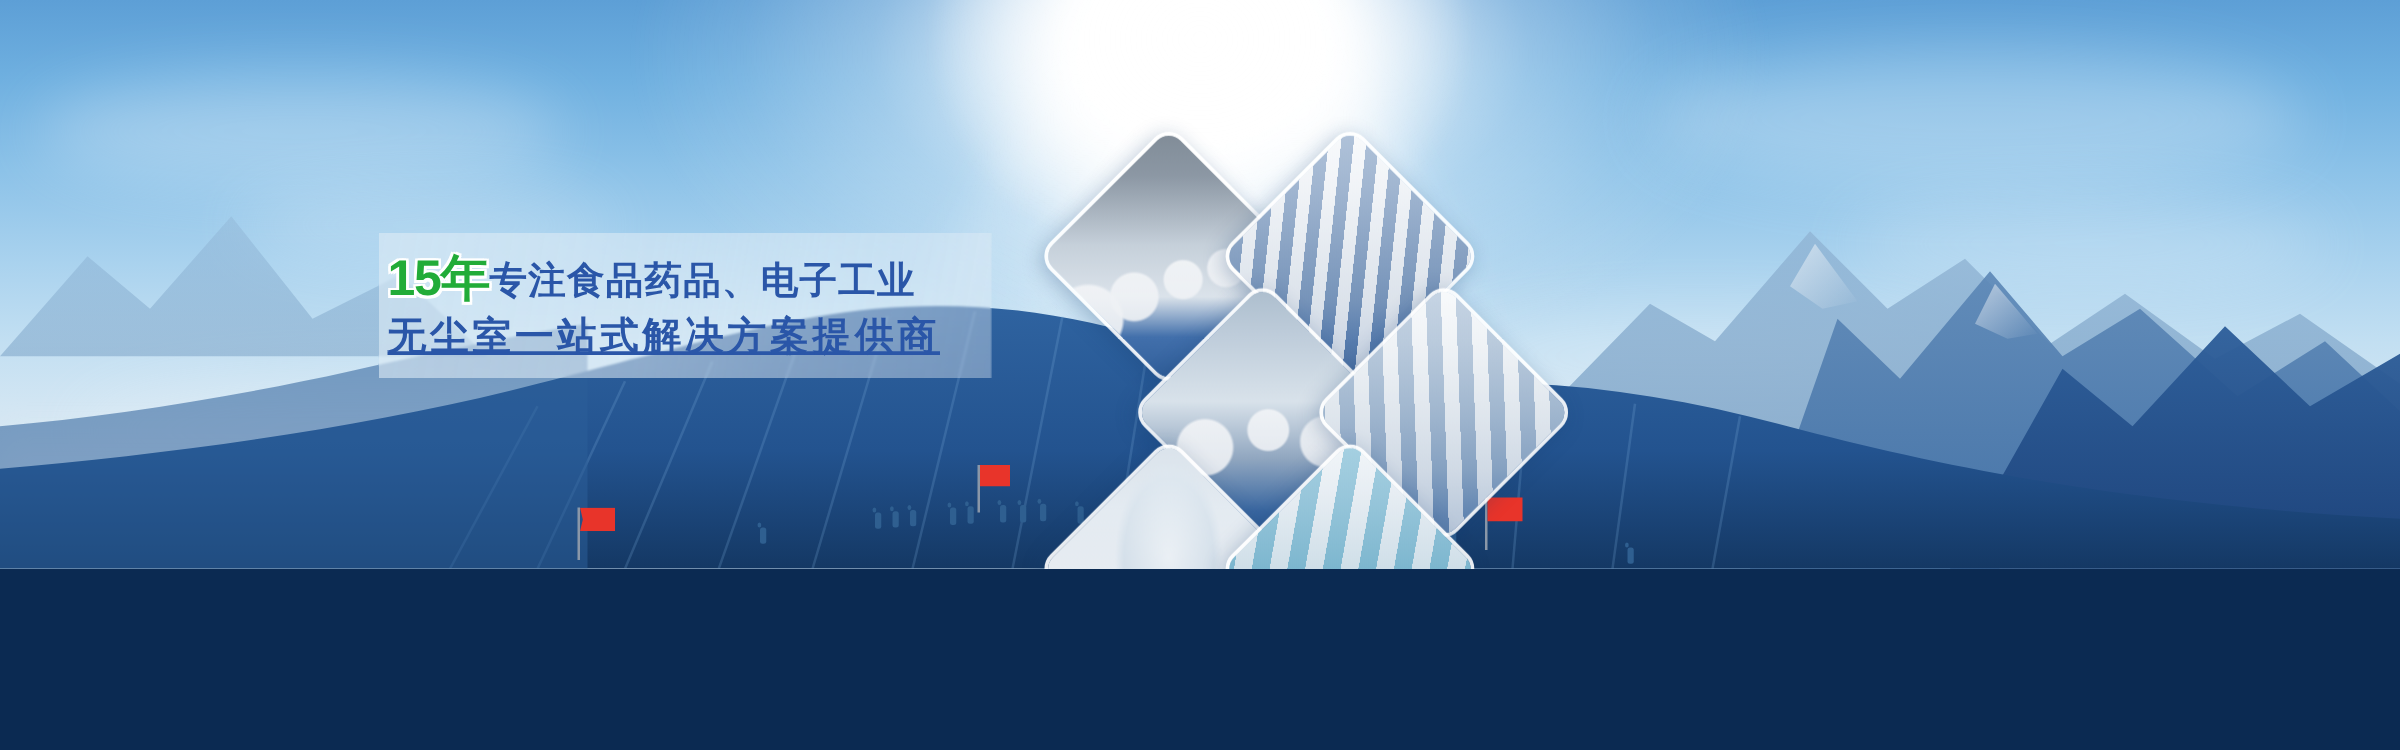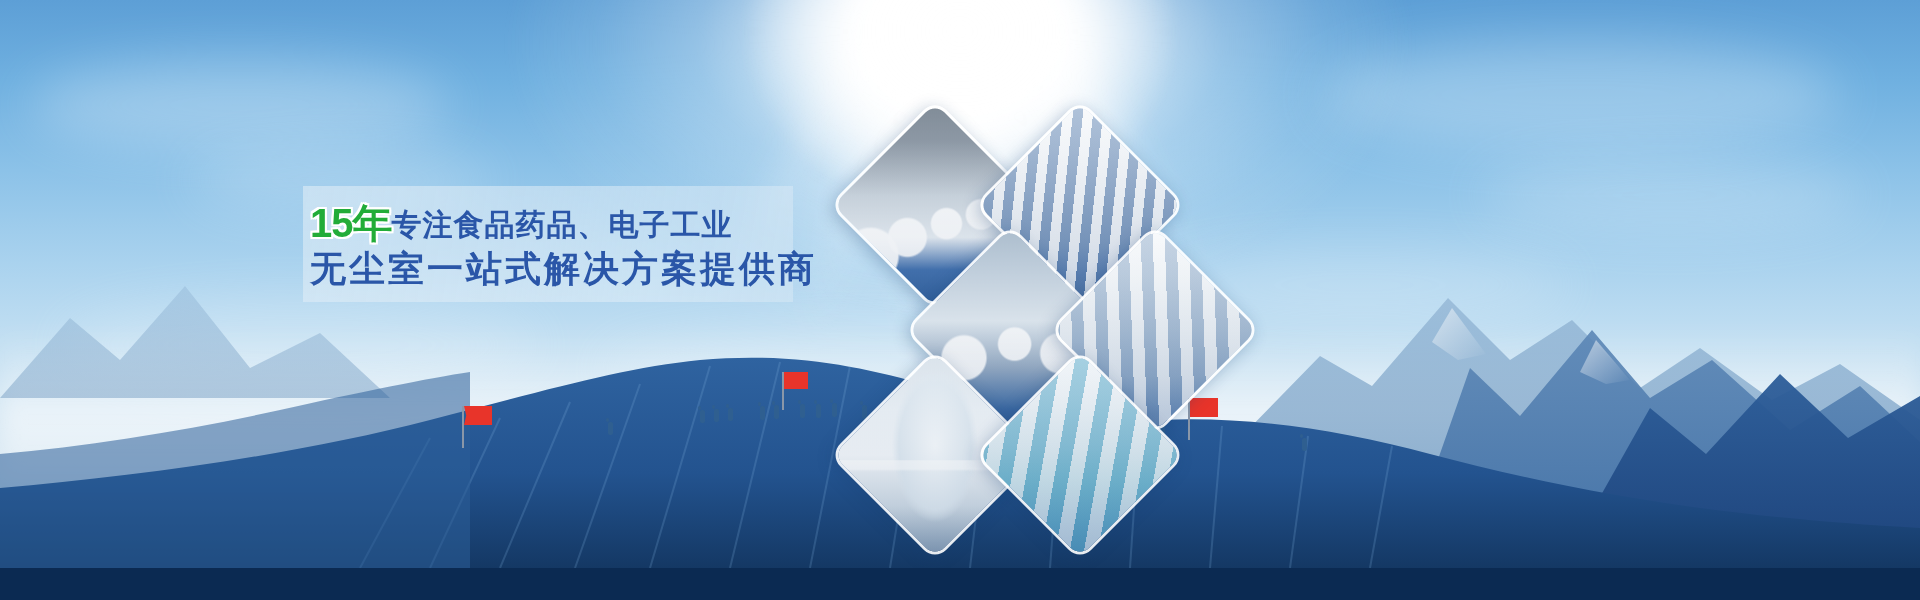--- a/index.html
+++ b/index.html
@@ -1,20 +1,20 @@
 <!DOCTYPE html>
 <html><head>
 <meta charset="utf-8">
 <style>
   * { margin:0; padding:0; box-sizing:border-box; }
   html, body { width:1920px; height:600px; overflow:hidden; }
   body { font-family:"Liberation Sans", sans-serif; background:#0b2a52; }
 
   #banner {
-    position:relative; width:1920px; height:568px; overflow:hidden;
+    position:relative; width:1920px; height:455px; overflow:hidden;
     background:#6ba8dc;
     padding-left:21px;
   }
 
   
   .sky {
     position:absolute; inset:0;
     background:
       linear-gradient(180deg,
         #5d9fd6 0%,
@@ -99,21 +99,21 @@
       -2px -2px 0 #fff,  2px -2px 0 #fff,
       -2px  2px 0 #fff,  2px  2px 0 #fff,
        0   -2px 0 #fff,  0    2px 0 #fff,
       -2px  0   0 #fff,  2px  0   0 #fff;
     vertical-align:-2px;
   }
   .zh {
     font-size:30px; font-weight:bold; color:#2a56a8;
     letter-spacing:1px;
   }
-  .zh.big { font-size:36px; letter-spacing:3px; }
+  .zh.big { font-size:31px; letter-spacing:3px;text-decoration:underline; }
 
   
   .montage { position:absolute; left:840px; top:95px; width:440px; height:400px; }
   .dia {
     position:absolute; width:150px; height:150px;
     transform:rotate(45deg);
     border-radius:16px;
     border:3px solid rgba(255,255,255,.9);
     overflow:hidden;
     box-shadow:0 4px 16px rgba(20,60,110,.28);

